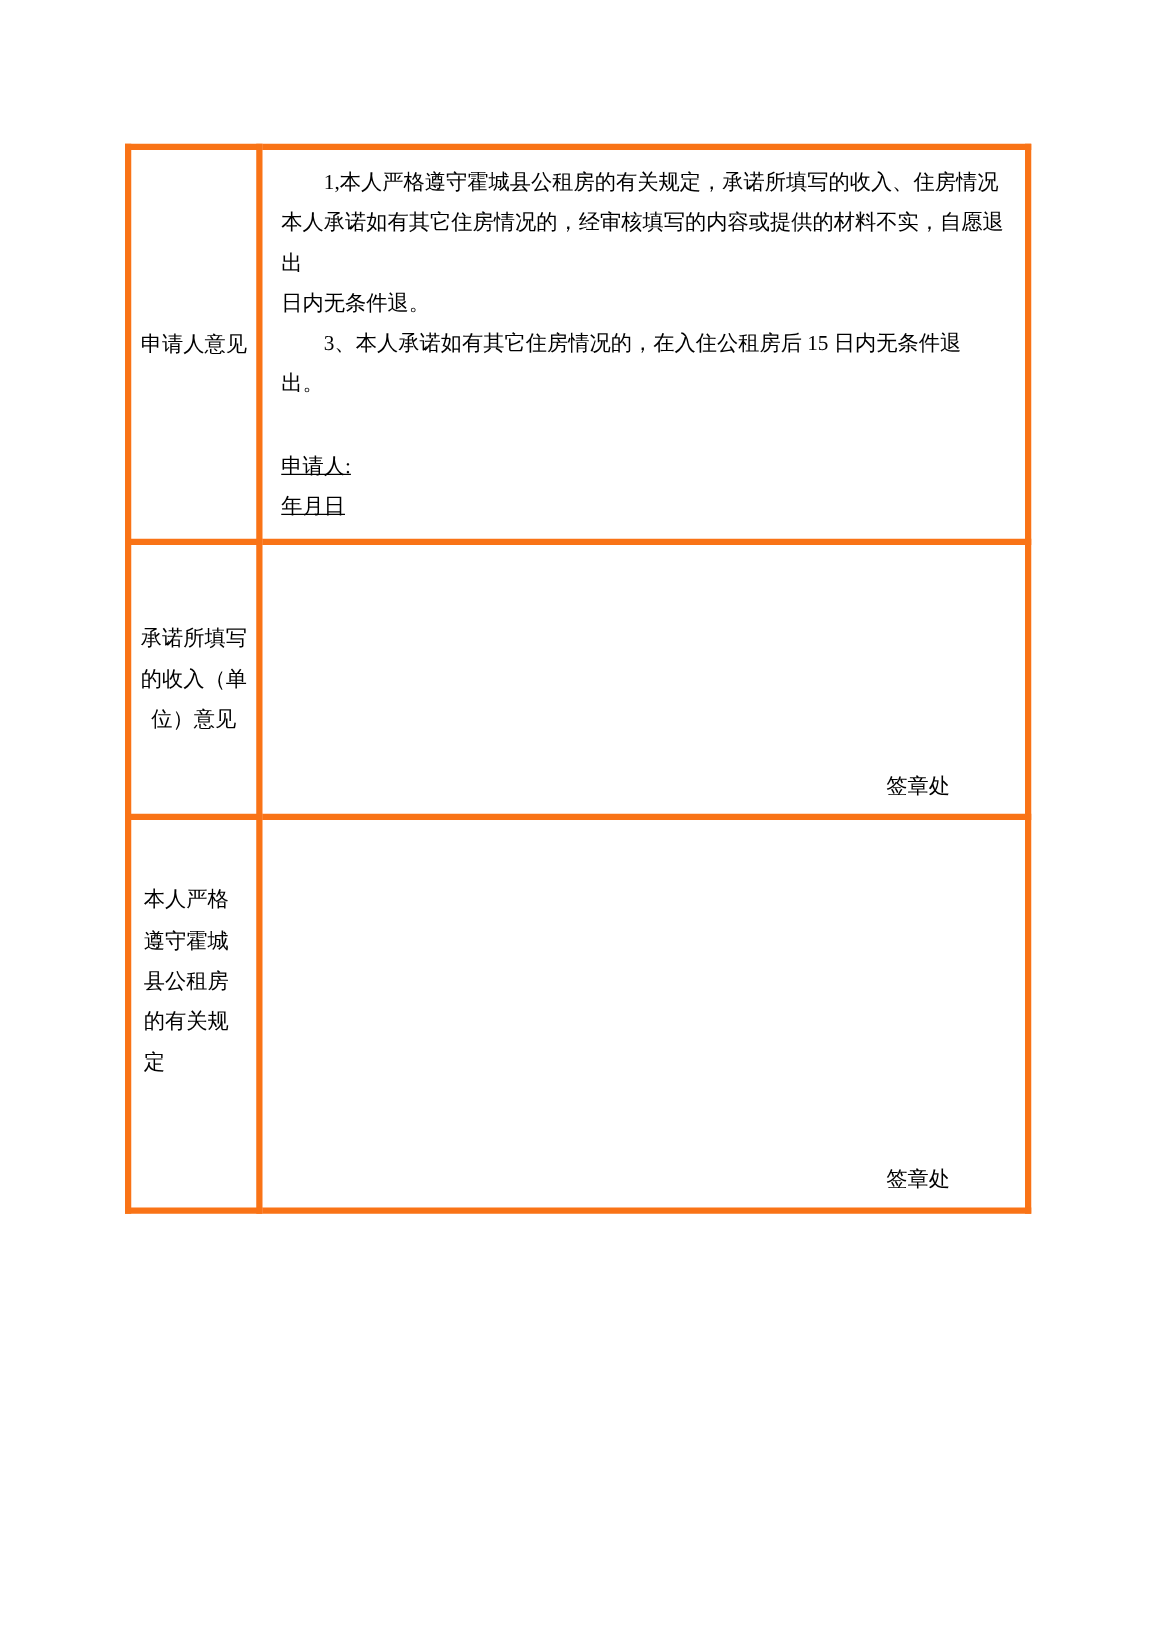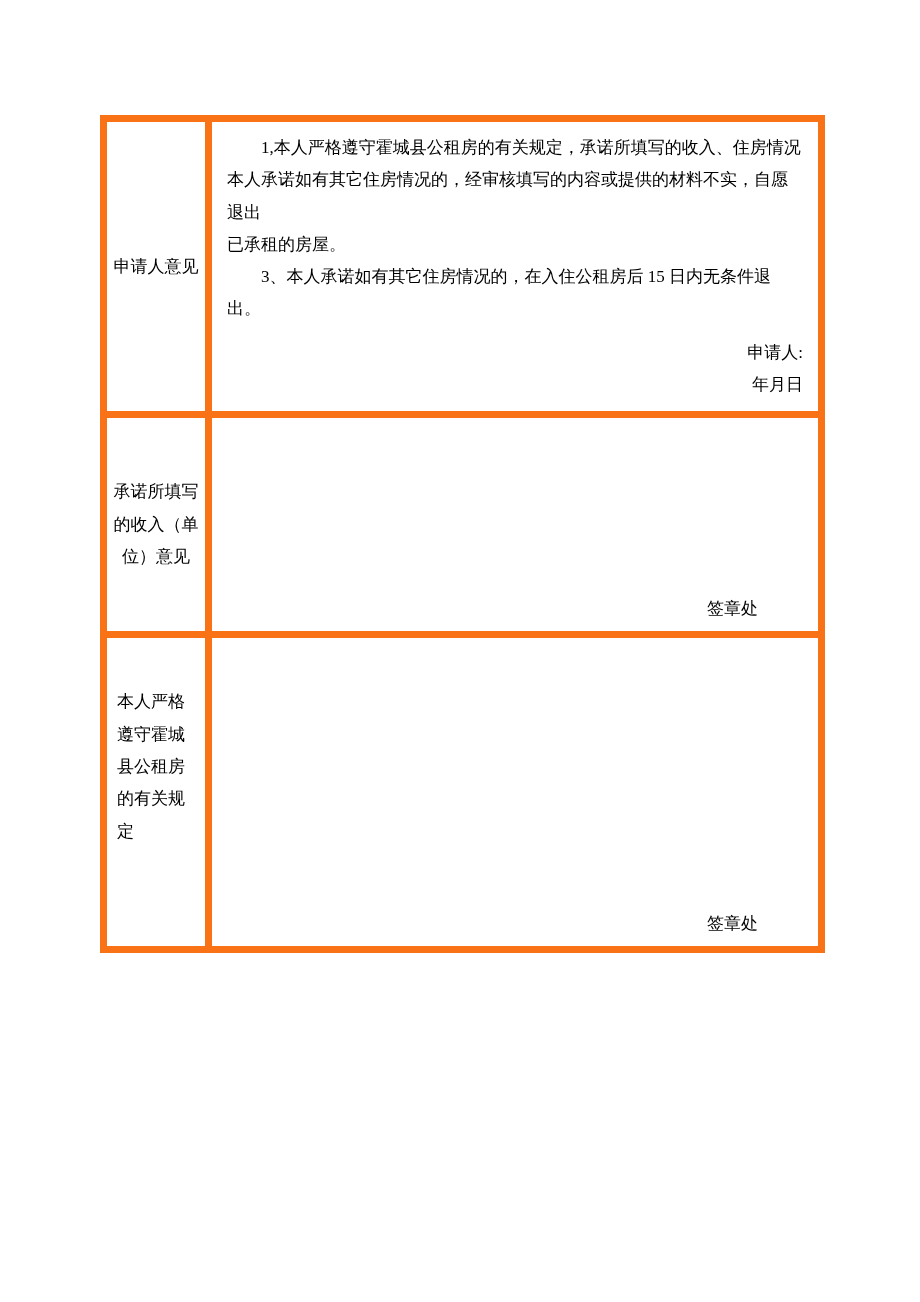--- a/index.html
+++ b/index.html
@@ -13,21 +13,21 @@
       width: 920px;
       height: 1302px;
       padding: 115px 95px 100px 100px;
     }
     table {
       width: 100%;
       border-collapse: collapse;
       table-layout: fixed;
     }
     td {
-      border: 7px solid #f97316;
+      border: 5px solid #f97316;
       vertical-align: top;
       font-size: 17px;
       line-height: 1.9;
     }
     .label-col {
       width: 105px;
       text-align: center;
       vertical-align: middle;
       padding: 5px 0;
     }
@@ -53,22 +53,23 @@
     }
     .row4-label-inner {
       text-align: left;
       padding-left: 10px;
       padding-right: 8px;
     }
     .indent {
       text-indent: 2em;
     }
     .sig-center {
-      text-align: right;
-      margin-top: 11px;
+      text-align: left;
+      margin-top: 33px;
+      text-decoration: underline;
     }
     .seal-label {
       position: absolute;
       bottom: 6px;
       right: 60px;
       font-size: 17px;
     }
     .seal-label-4 {
       position: absolute;
       bottom: 6px;
@@ -79,21 +80,21 @@
 </head>
 <body>
 
 <table>
   <tbody>
       <tr class="row1">
     <td class="label-col">申请人意见</td>
     <td class="content-col">
       <div class="indent">1,本人严格遵守霍城县公租房的有关规定，承诺所填写的收入、住房情况</div>
       <div>本人承诺如有其它住房情况的，经审核填写的内容或提供的材料不实，自愿退出</div>
-      <div>已承租的房屋。</div>
+      <div>日内无条件退。</div>
       <div class="indent">3、本人承诺如有其它住房情况的，在入住公租房后 15 日内无条件退</div>
       <div>出。</div>
       <div class="sig-center">
         <div>申请人:</div>
         <div>年月日</div>
       </div>
     </td>
   </tr>
   <tr class="row2">
     <td class="label-col">承诺所填写的收入（单位）意见</td>

